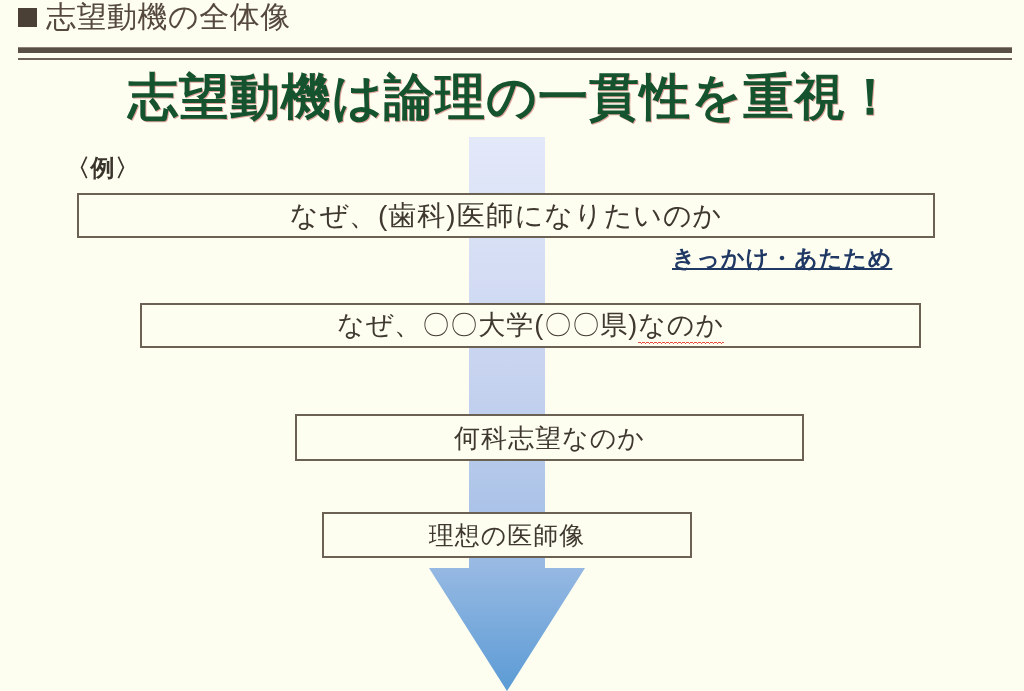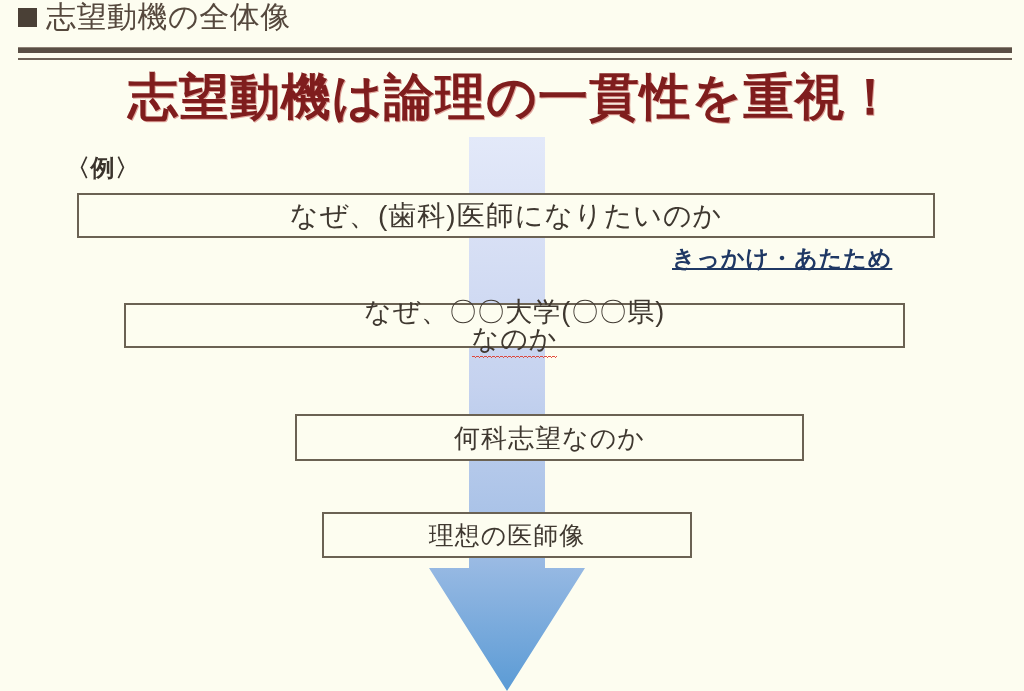--- a/index.html
+++ b/index.html
@@ -62,21 +62,21 @@
 
   
   .headline {
     position: absolute;
     left: 0;
     top: 68px;
     width: 1024px;
     text-align: center;
     font-size: 50px;
     font-weight: bold;
-    color: #7f1d1d;
+    color: #14532d;
     letter-spacing: 1px;
     line-height: 1.18;
     text-shadow: 1px 1px 0 rgba(170,0,0,0.35);
   }
 
   
   .arrow-layer {
     position: absolute;
     left: 0;
     top: 0;
@@ -115,21 +115,21 @@
     justify-content: center;
     color: #3f3830;
     letter-spacing: 1px;
   }
   .flow-box .box-text {
     display: inline-block;
     line-height: 1;
   }
 
   #box-0 { left: 77px;  top: 193px; width: 858px; height: 45px; font-size: 28px; }
-  #box-1 { left: 124px; top: 303px; width: 781px; height: 45px; font-size: 27px; flex-direction: column; }
+  #box-1 { left: 140px; top: 303px; width: 781px; height: 45px; font-size: 27px; }
   #box-2 { left: 251px; top: 414px; width: 509px; height: 47px; font-size: 26px; margin-left: 44px; }
   #box-3 { left: 322px; top: 512px; width: 370px; height: 46px; font-size: 25px; }
 
   
   .squiggle {
     position: relative;
     display: inline-block;
   }
   .squiggle::after {
     content: "";

